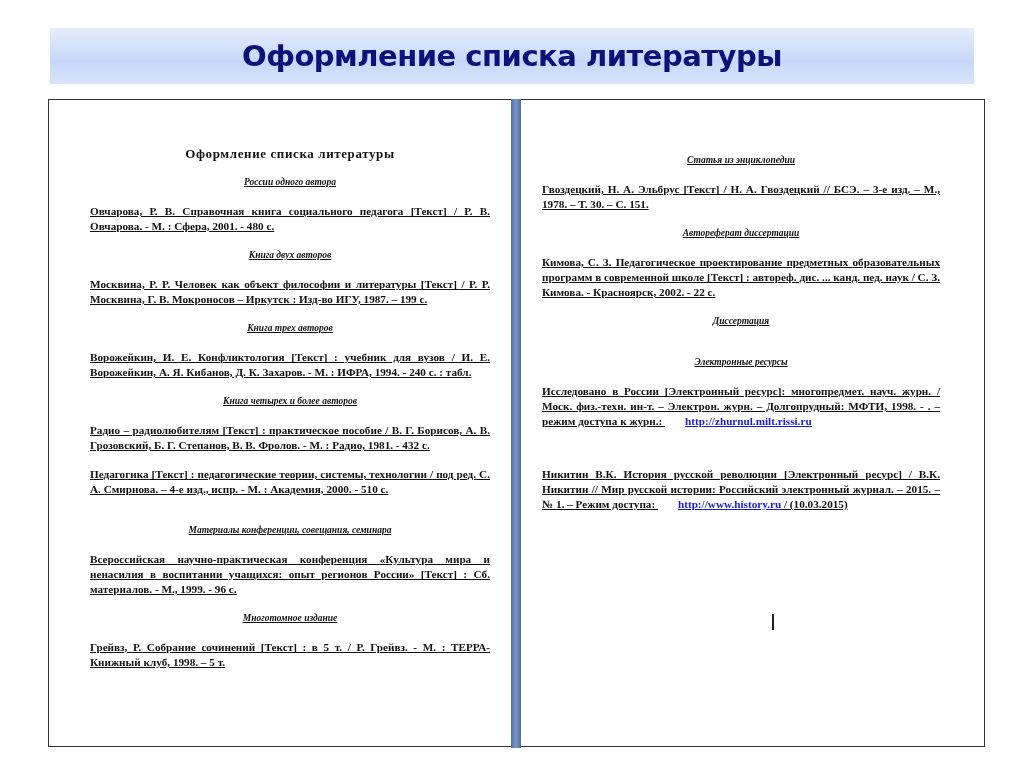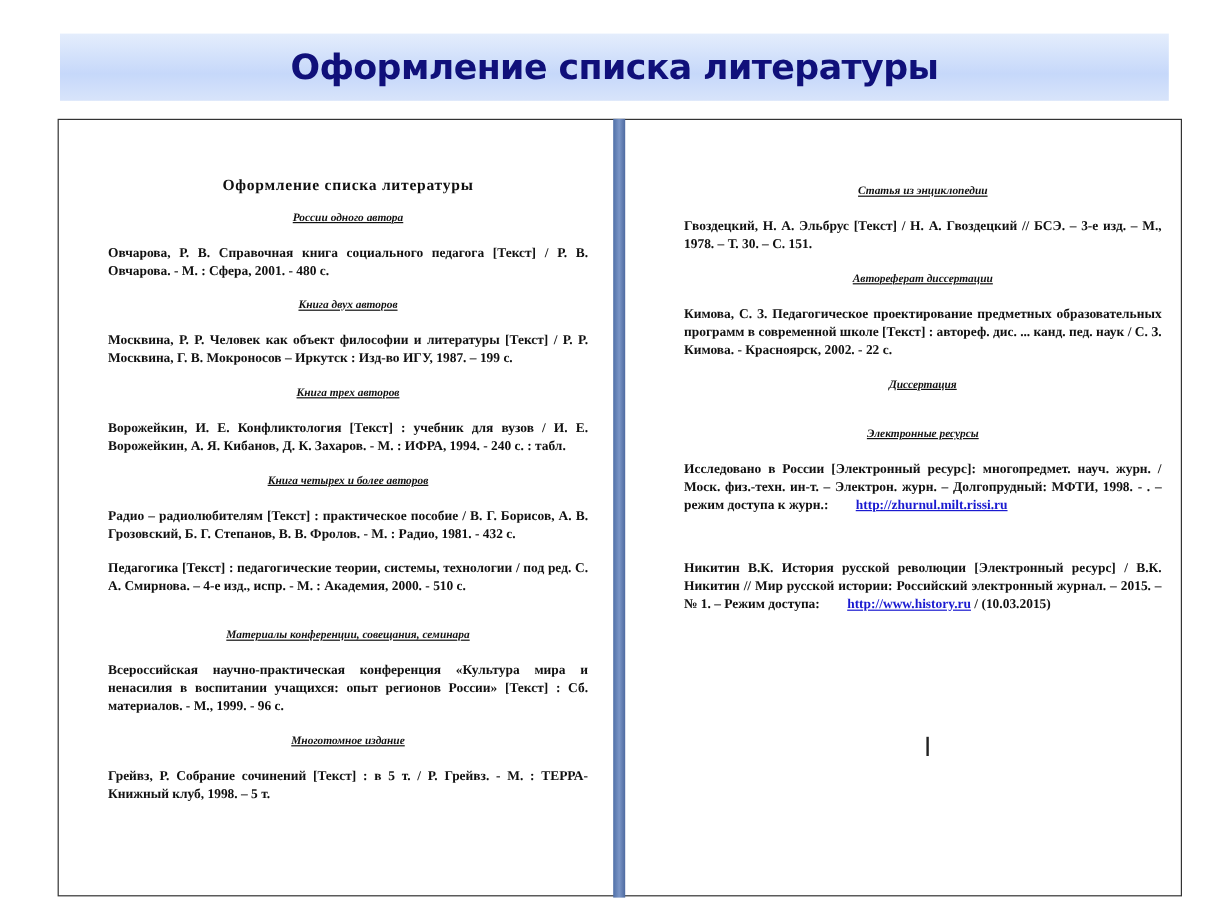--- a/index.html
+++ b/index.html
@@ -16,24 +16,24 @@
   .frame {
     position:absolute; left:48px; top:99px; width:937px; height:648px;
     border:1.5px solid #333; box-sizing:border-box; background:#fff;
   }
   .divider {
     position:absolute; left:511px; top:99px; width:10px; height:649px;
     background: linear-gradient(to right, #5070a8, #7a95c6 50%, #4e6aa0);
   }
   .page { position:absolute; top:100px; color:#111; font-weight:bold; font-size:11.2px; line-height:15px; }
   .page.left { left:90px; width:400px; }
-  .page.right { left:570px; width:398px; }
+  .page.right { left:542px; width:398px; }
   .doc-title { text-align:center; font-size:13px; letter-spacing:0.6px; margin-top:46px; margin-bottom:14px; }
   .sec { text-align:center; font-style:italic; text-decoration:underline; font-size:9.5px; margin:0 0 14px 0; }
-  .entry { text-align:justify; margin:0 0 14px 0; }
+  .entry { text-align:justify; margin:0 0 14px 0;text-decoration:underline; }
   .link { color:#1a1ad0; text-decoration:underline;margin-left:20px; }
   .gap { height:12px; }
   .cursor { position:absolute; left:772px; top:614px; width:2px; height:16px; background:#222; }
 </style>
 </head>
 <body>
 
 <div class="banner">
   <h1>Оформление списка литературы</h1>
 </div>

